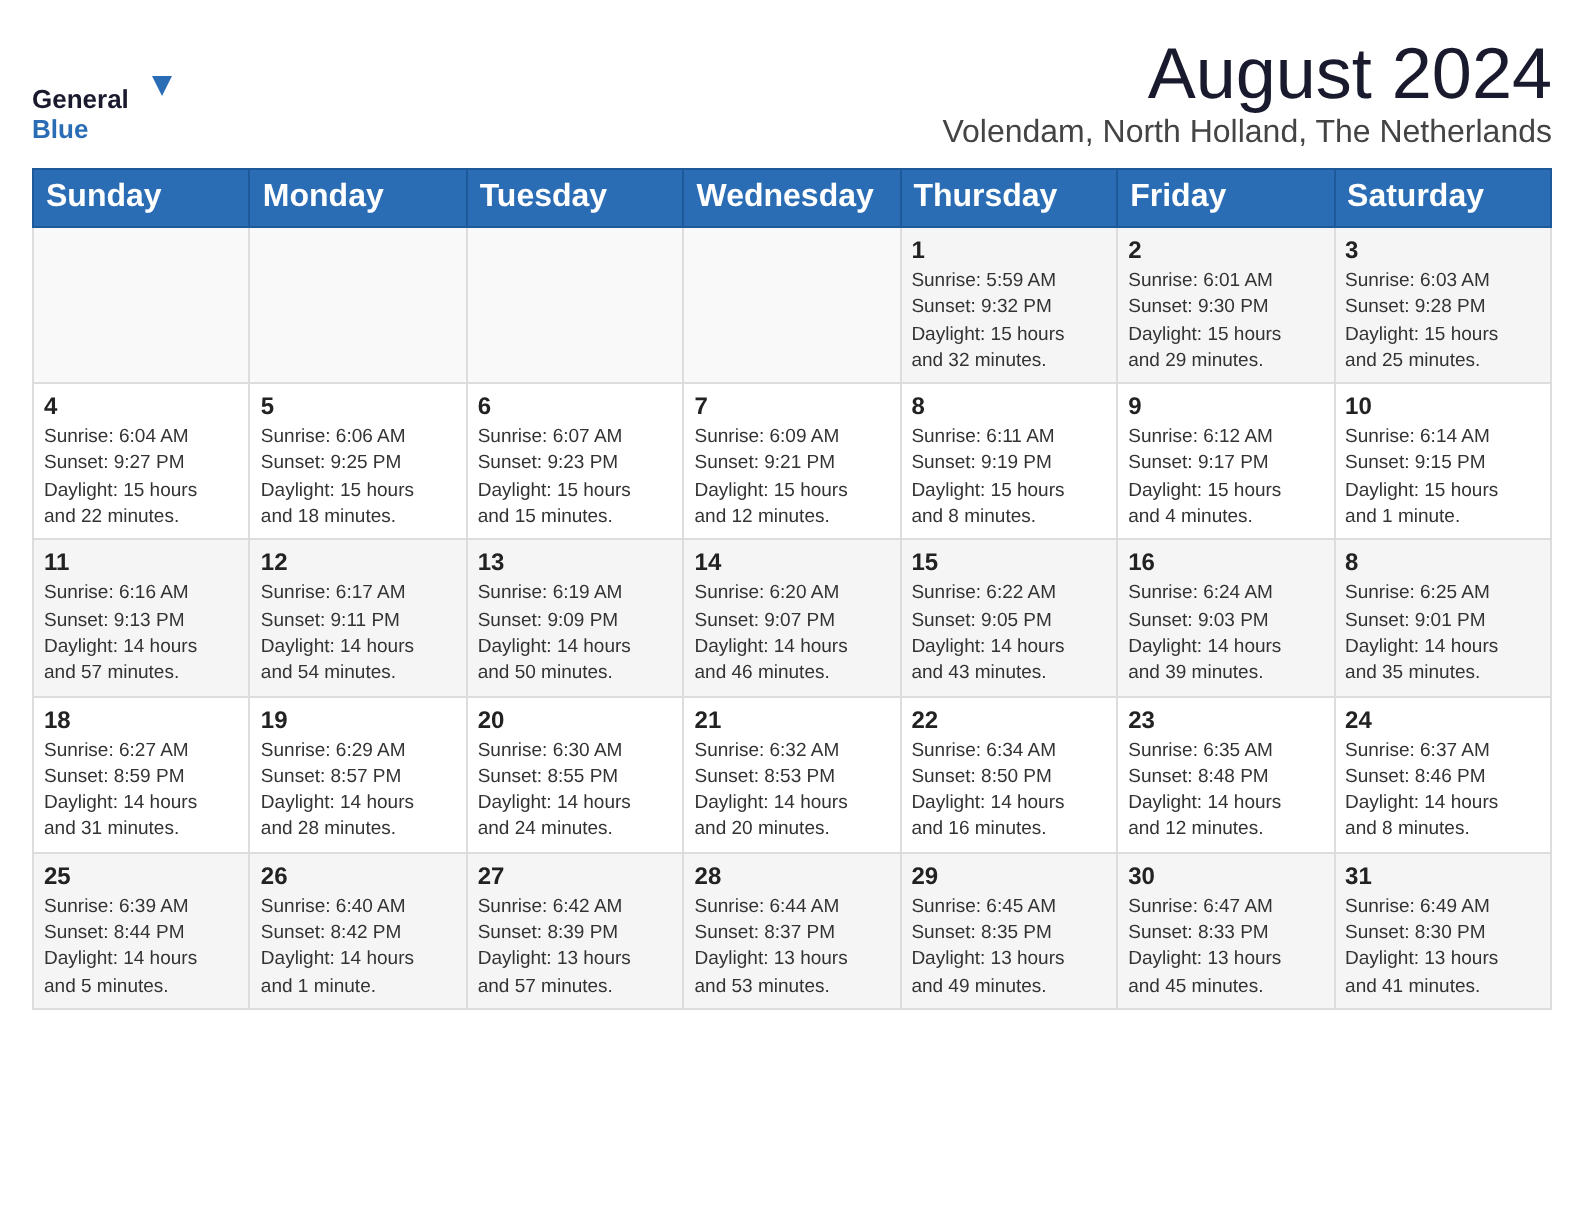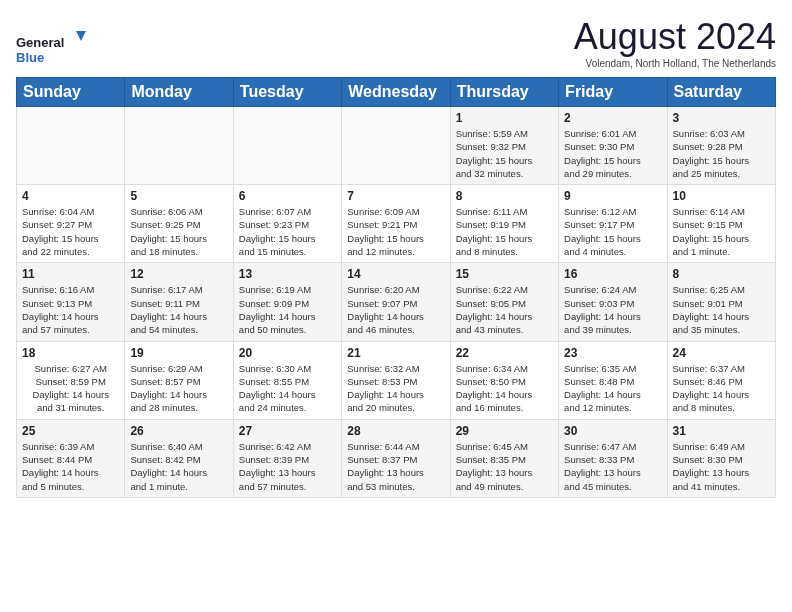--- a/index.html
+++ b/index.html
@@ -23,21 +23,21 @@
     }
     .title-section {
       text-align: right;
     }
     .month-title {
       font-size: 36px;
       font-weight: normal;
       color: #1a1a2e;
     }
     .location {
-      font-size: 10px;
+      font-size: 16px;
       color: #444;
     }
     .calendar {
       width: 100%;
       border-collapse: collapse;
       border: 1px solid #ccc;
     }
     .calendar th {
       background: #2a6db5;
       color: #fff;
@@ -231,21 +231,21 @@
           <span class="day-num">8</span>
           <div class="day-detail" style="white-space: pre-line;">Sunrise: 6:25 AM
 Sunset: 9:01 PM
 Daylight: 14 hours
 and 35 minutes.</div>
         </td>
       </tr>
       <tr>
         <td>
           <span class="day-num">18</span>
-          <div class="day-detail" style="white-space: pre-line; text-align: center;">Sunrise: 6:27 AM
+          <div class="day-detail" style="white-space: pre-line;">Sunrise: 6:27 AM
 Sunset: 8:59 PM
 Daylight: 14 hours
 and 31 minutes.</div>
         </td>
         <td>
           <span class="day-num">19</span>
           <div class="day-detail" style="white-space: pre-line;">Sunrise: 6:29 AM
 Sunset: 8:57 PM
 Daylight: 14 hours
 and 28 minutes.</div>

